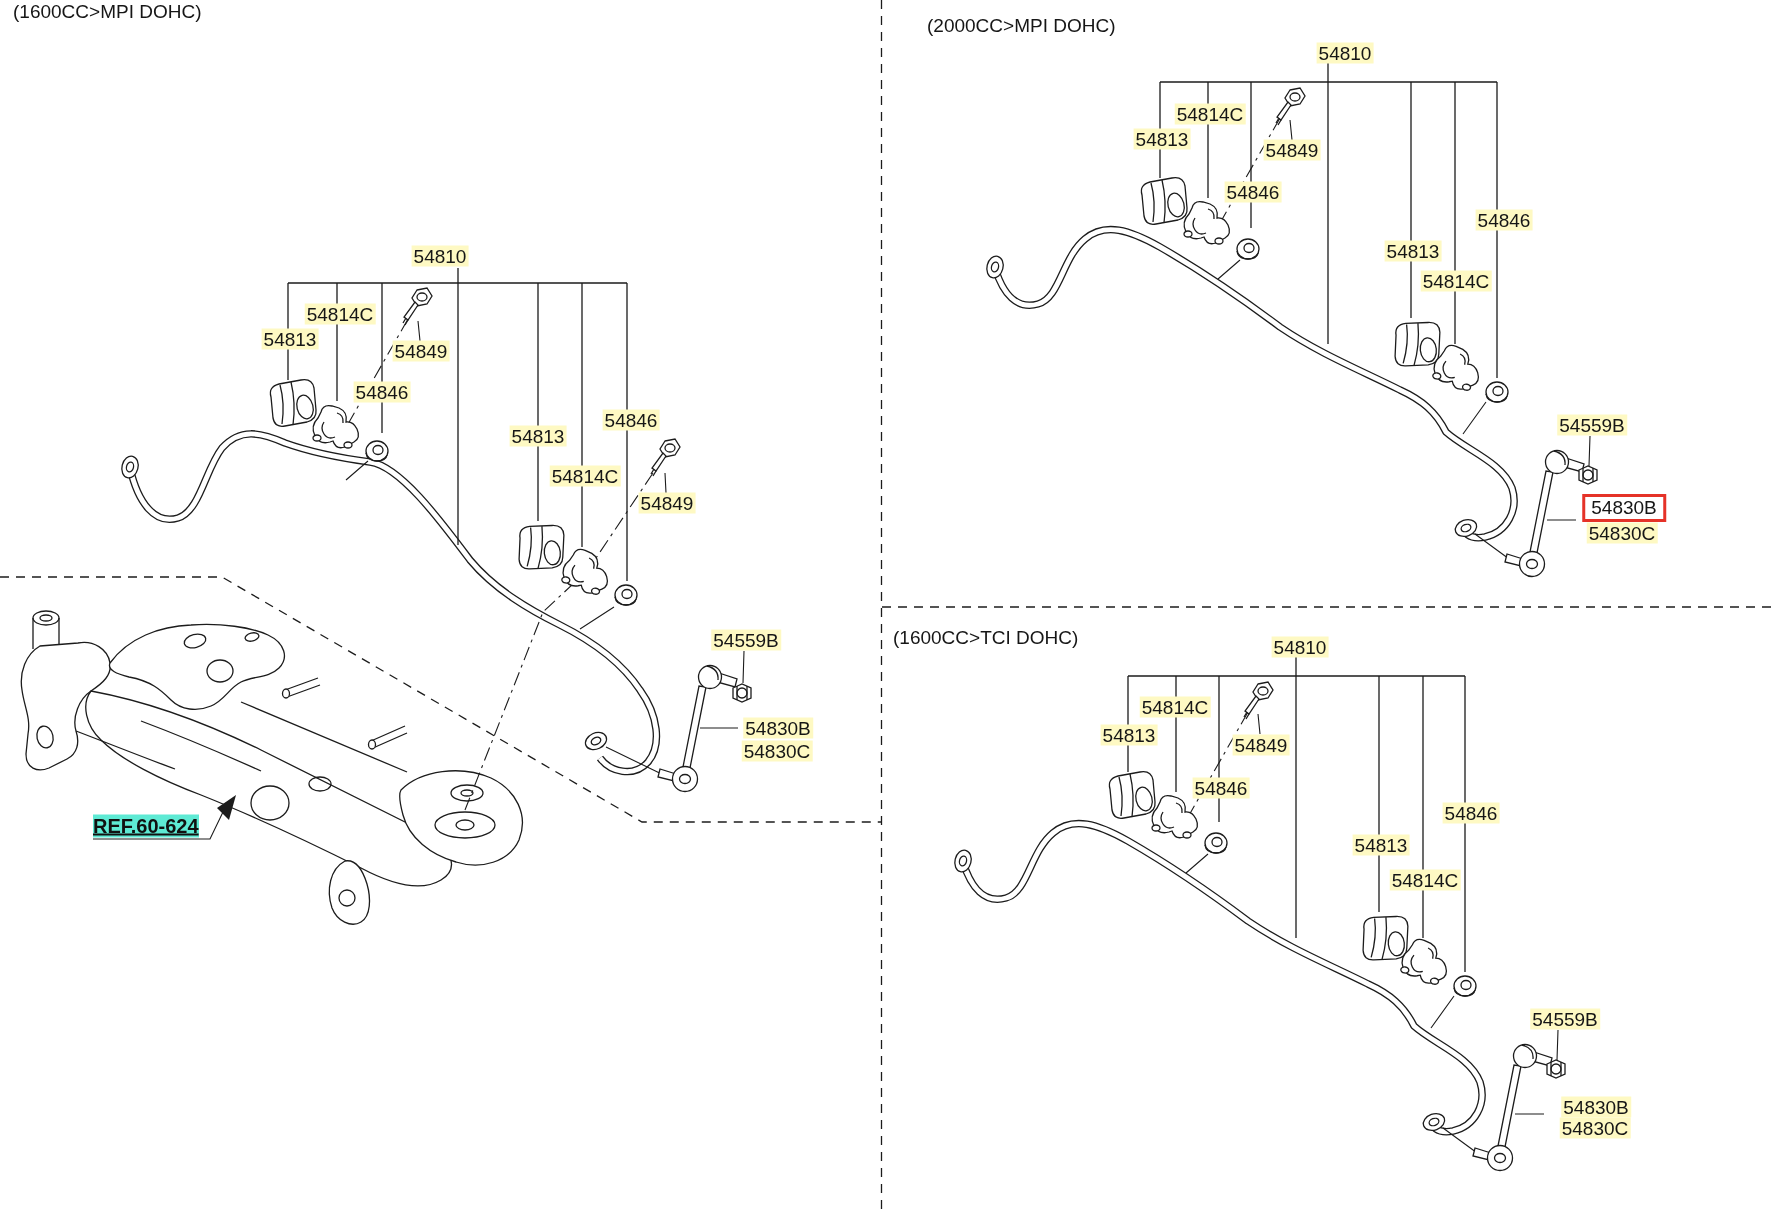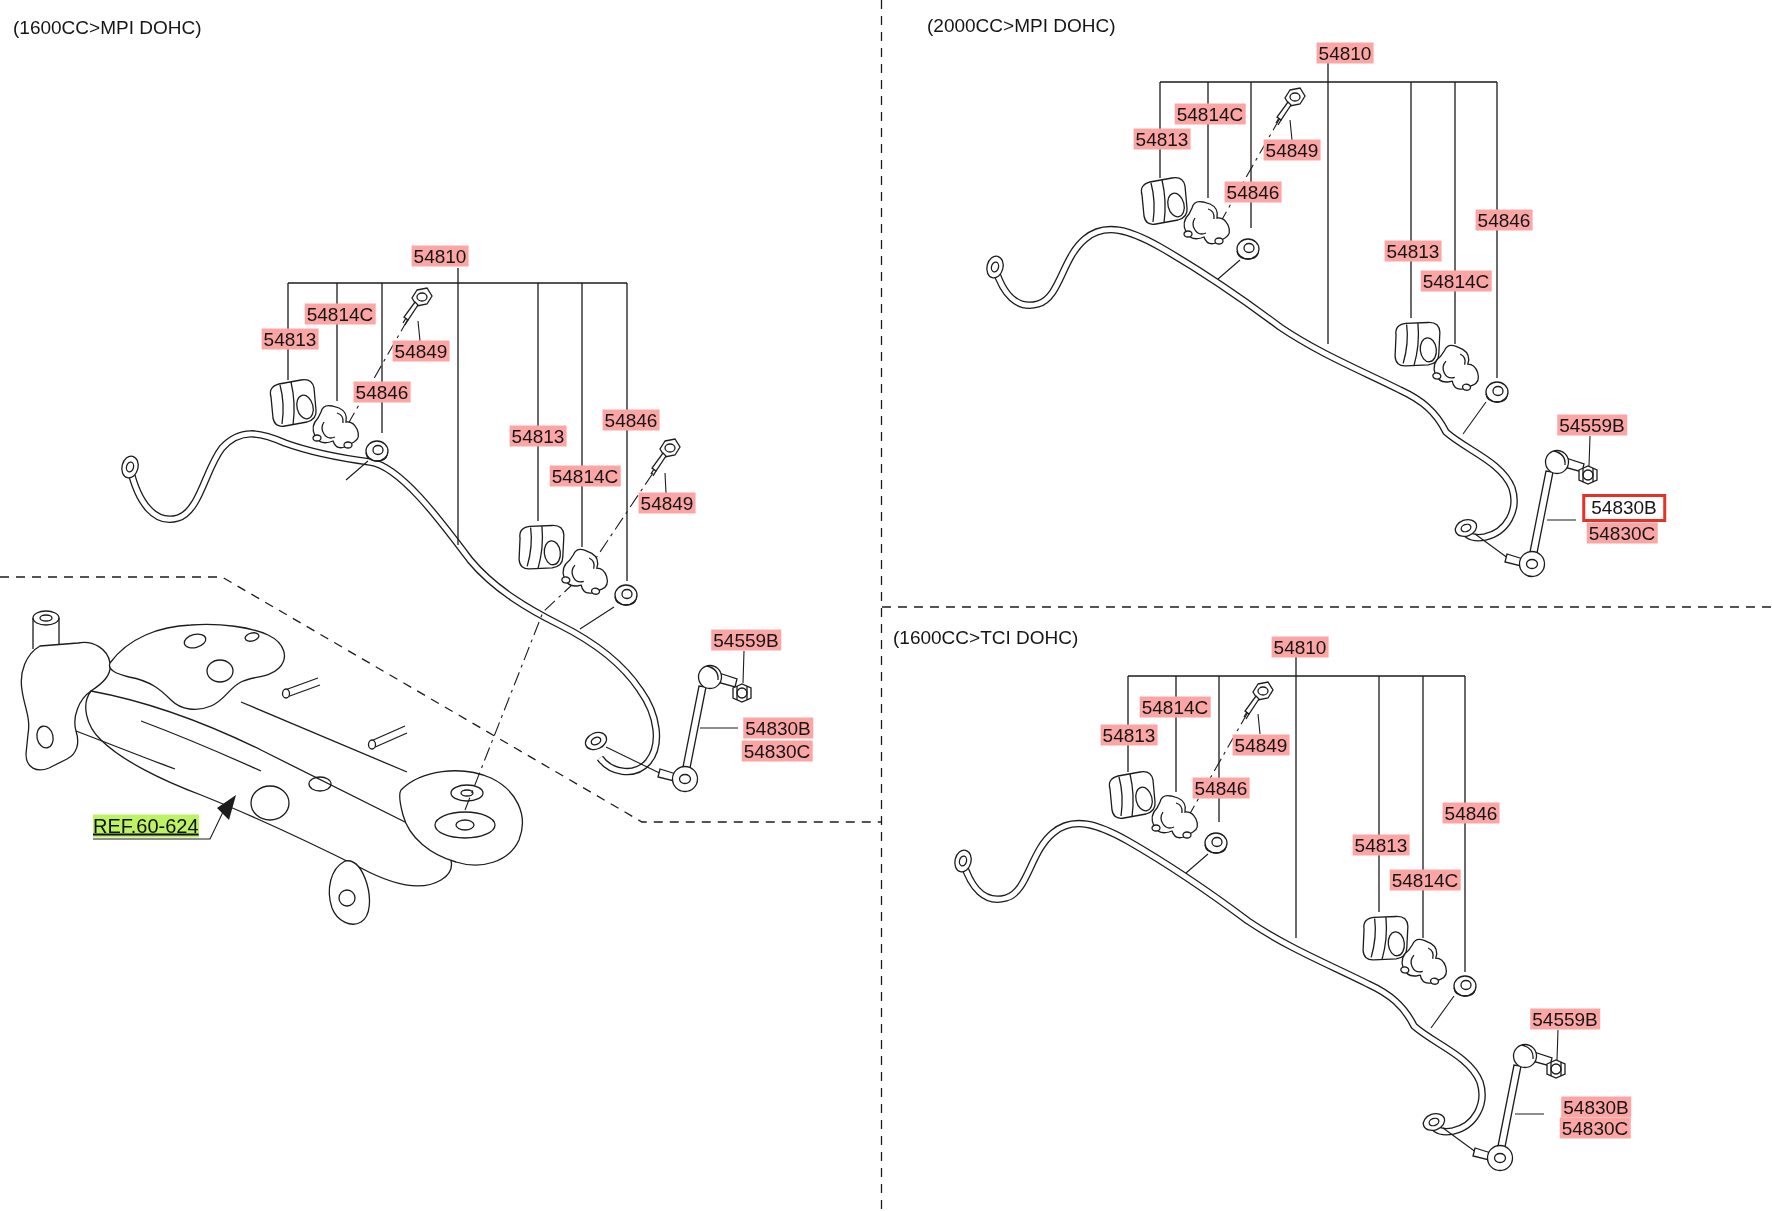--- a/index.html
+++ b/index.html
@@ -9,24 +9,24 @@
   svg *{vector-effect:non-scaling-stroke;}
   .ln{fill:none;stroke:#1c1c1c;stroke-width:1.3;}
   .fl{fill:#ffffff;stroke:#1c1c1c;stroke-width:1.3;}
   .thin{fill:none;stroke:#1c1c1c;stroke-width:1.1;}
   .dash{fill:none;stroke:#1c1c1c;stroke-width:1.3;stroke-dasharray:9 7;}
   .dashdot{fill:none;stroke:#1c1c1c;stroke-width:1.1;stroke-dasharray:14 5 3 5;}
   .tube-o{fill:none;stroke:#1c1c1c;stroke-width:7.5;}
   .tube-i{fill:none;stroke:#ffffff;stroke-width:4.9;}
   .arrow{fill:#1c1c1c;stroke:none;}
   .lbl{position:absolute;transform:translate(-50%,-50%);font-size:19px;line-height:21px;
-       color:#161616;background:#fca5a5;padding:0 2px;white-space:nowrap;}
+       color:#161616;background:#fef9c3;padding:0 2px;white-space:nowrap;}
   .title{position:absolute;font-size:19px;color:#161616;white-space:nowrap;}
-  .ref{position:absolute;transform:translateY(-50%);font-size:20px;font-weight:normal;
-       color:#111;background:#bef264;text-decoration:underline;white-space:nowrap;}
+  .ref{position:absolute;transform:translateY(-50%);font-size:20px;font-weight:bold;
+       color:#111;background:#5eead4;text-decoration:underline;white-space:nowrap;}
   .hlbox{position:absolute;transform:translate(-50%,-50%);border:3px solid #e53228;
          background:#fff;padding:0 6px;font-size:19px;color:#161616;white-space:nowrap;}
 </style>
 </head>
 <body>
 
 <div id="canvas">
 
 <svg id="art" width="1772" height="1211" viewBox="0 0 1772 1211">
   <defs>
@@ -151,21 +151,21 @@
     <use href="#sym-bolt" transform="translate(375,176)"></use>
     <use href="#sym-link" transform="translate(422,394)"></use>
     <use href="#sym-nut" transform="translate(454,411)"></use>
   </g>
 
   <use href="#assy2" transform="translate(1160,82)"></use>
 
   <use href="#assy2" transform="translate(1128,676)"></use>
 </svg>
 
-<div class="title" style="left:13px;top:17px">(1600CC&gt;MPI DOHC)</div>
+<div class="title" style="left:13px;top:1px">(1600CC&gt;MPI DOHC)</div>
 <div class="title" style="left:927px;top:15px">(2000CC&gt;MPI DOHC)</div>
 <div class="title" style="left:893px;top:627px">(1600CC&gt;TCI DOHC)</div>
 
 <div class="lbl" style="left:440px;top:256px">54810</div>
 <div class="lbl" style="left:290px;top:339px">54813</div>
 <div class="lbl" style="left:340px;top:314px">54814C</div>
 <div class="lbl" style="left:421px;top:351px">54849</div>
 <div class="lbl" style="left:382px;top:392px">54846</div>
 <div class="lbl" style="left:538px;top:436px">54813</div>
 <div class="lbl" style="left:585px;top:476px">54814C</div>

